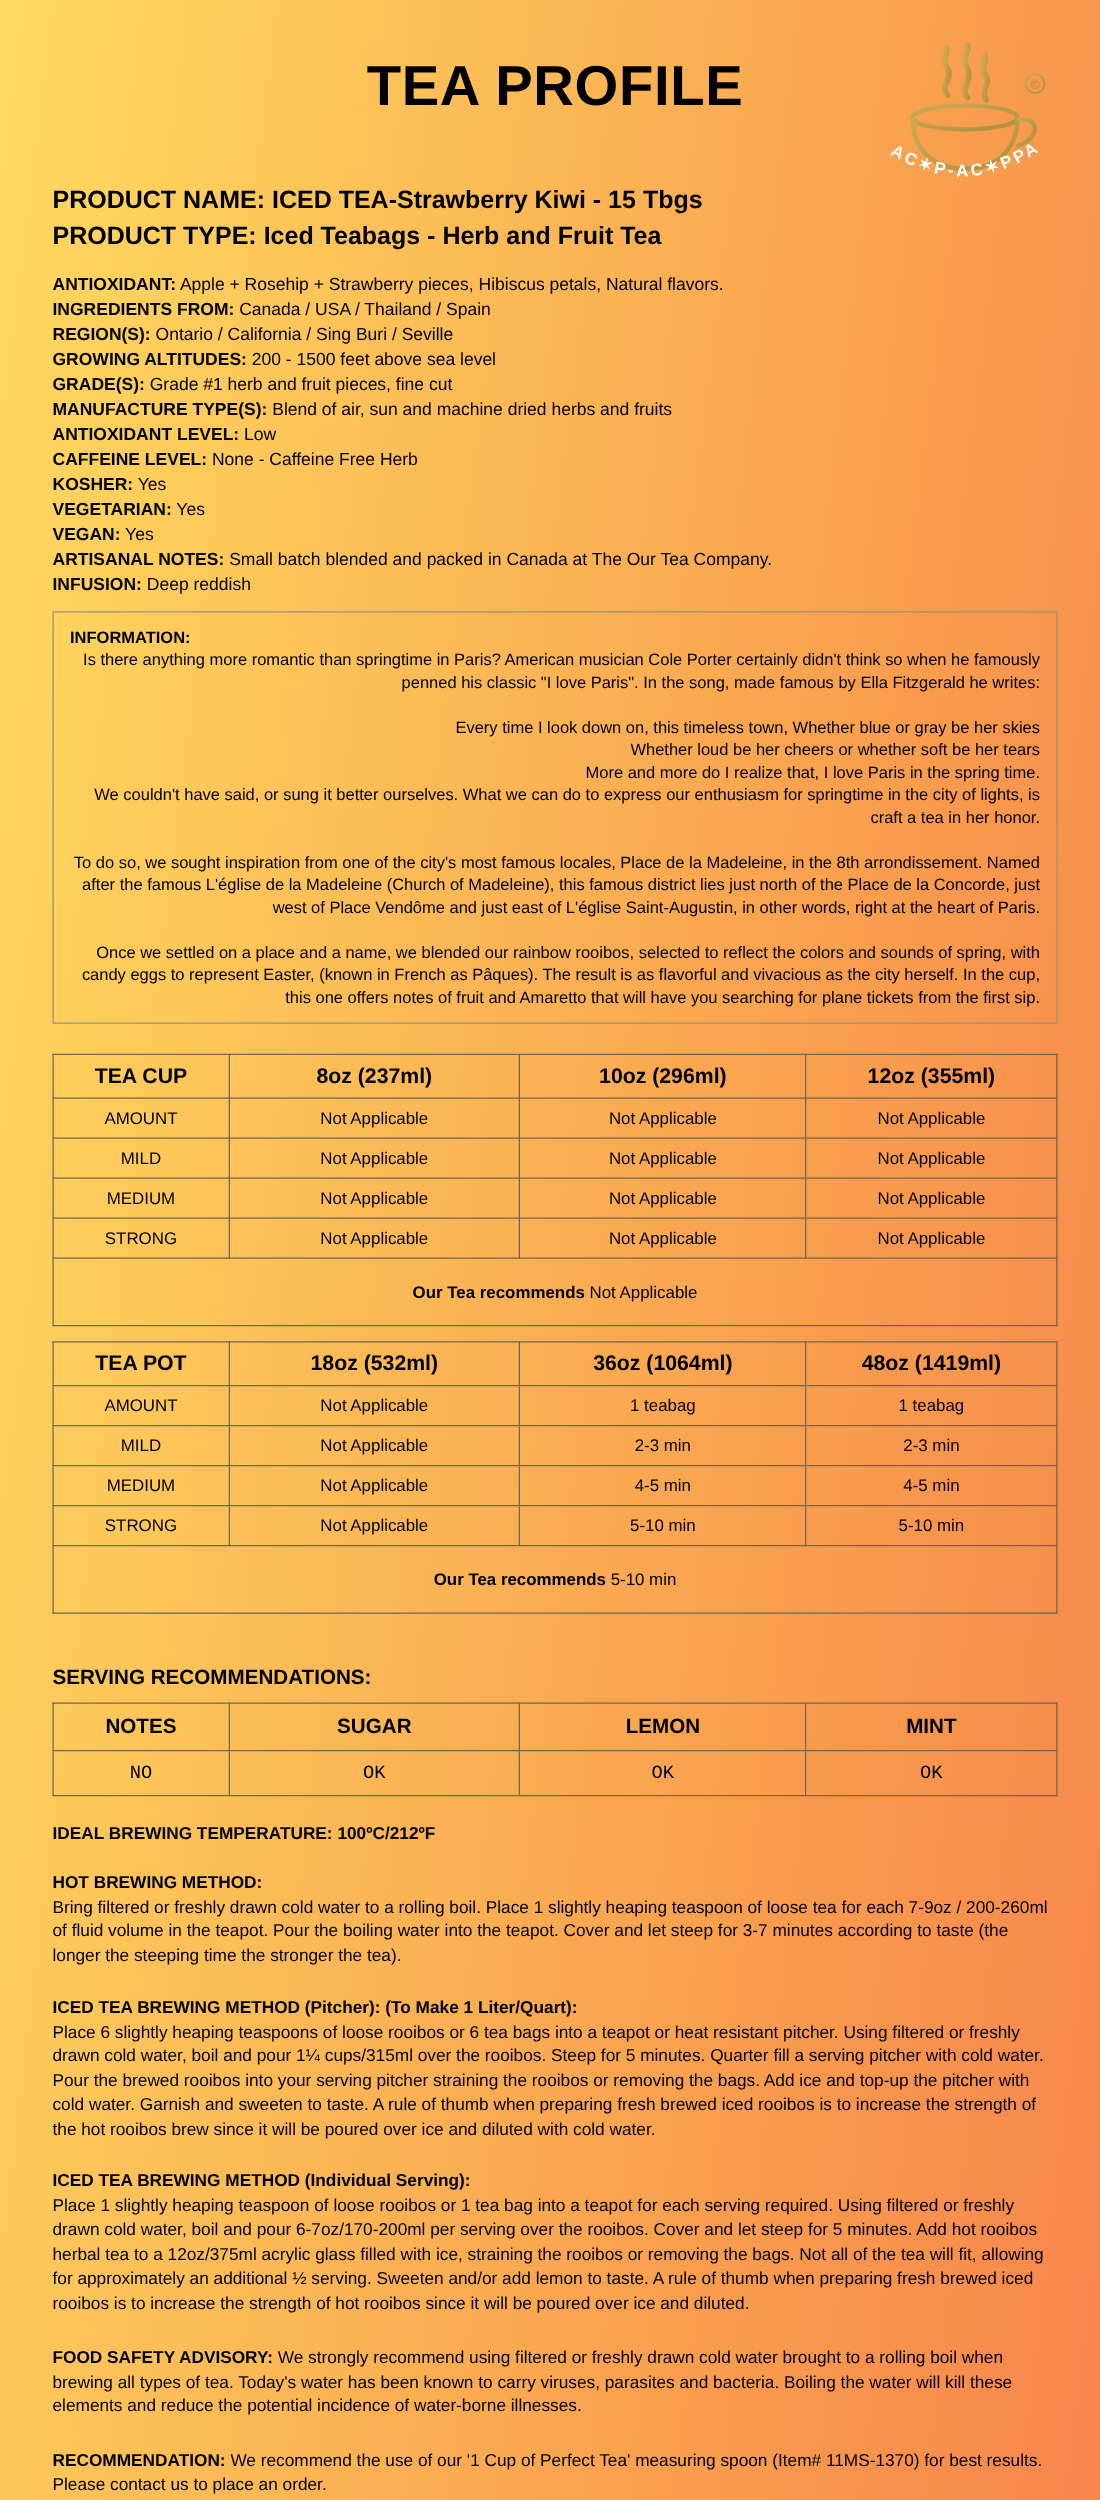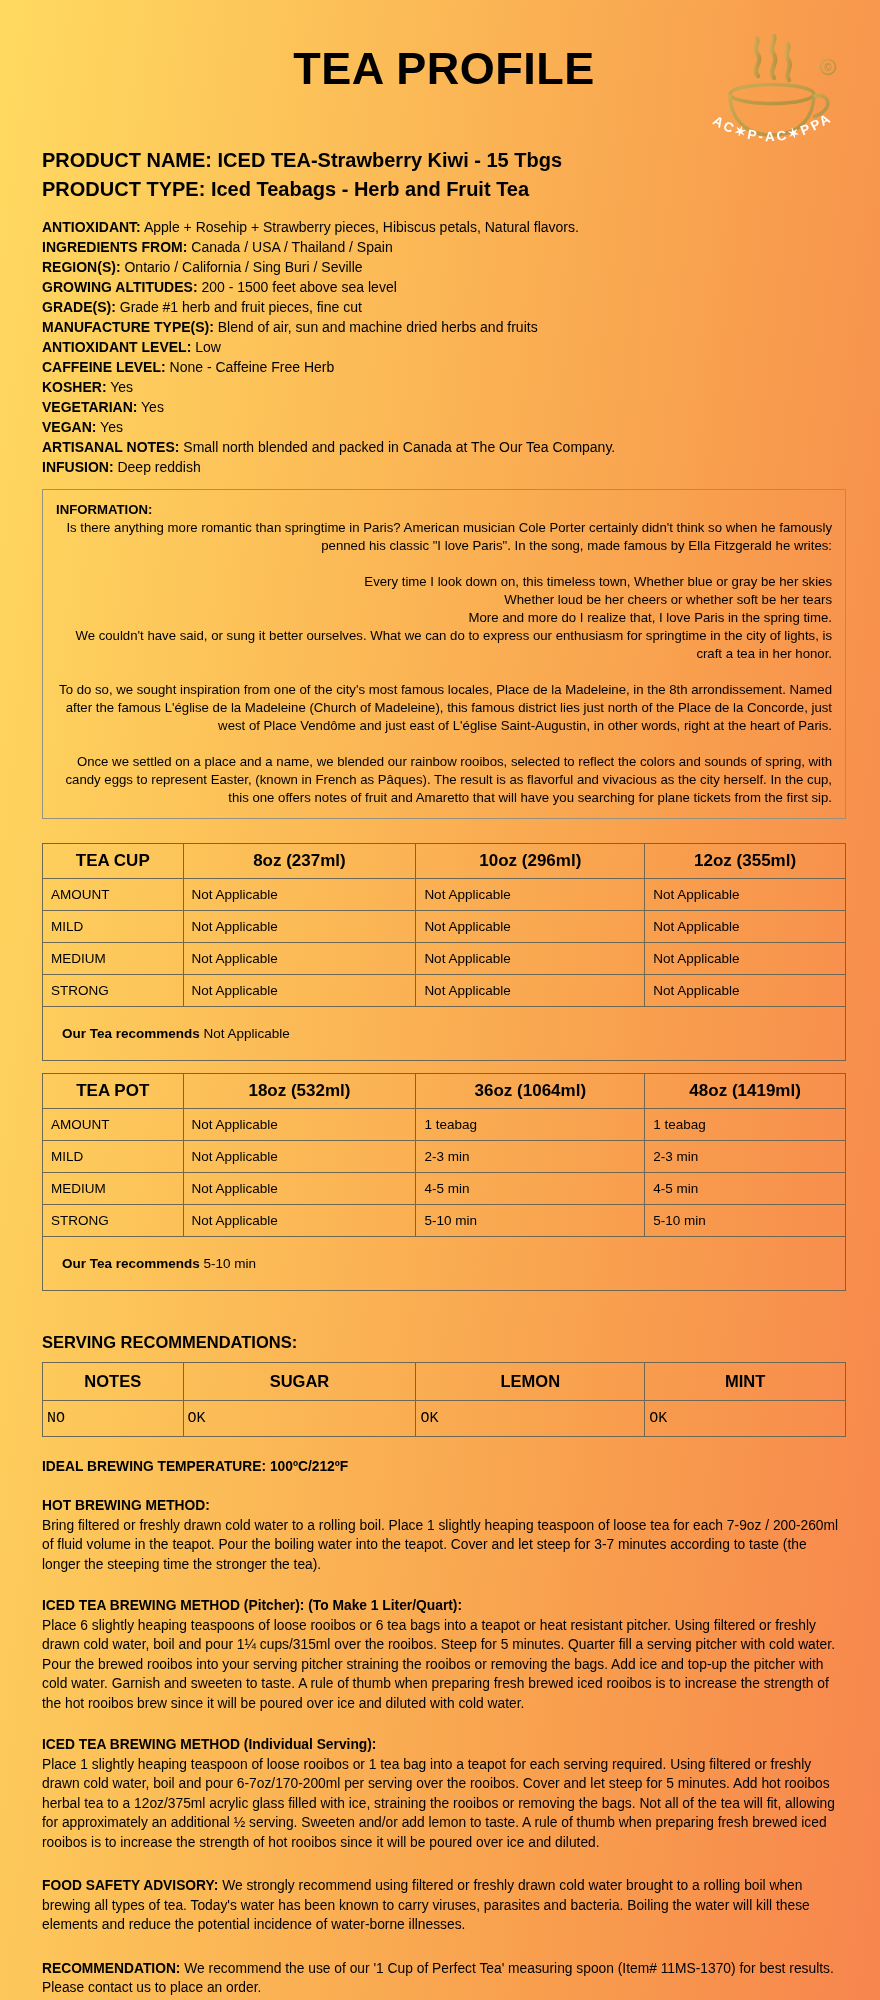--- a/index.html
+++ b/index.html
@@ -20,21 +20,21 @@
   }
   .logo { position: absolute; top: 34px; right: 26px; width: 158px; height: 126px; }
   .product { margin-top: 52px; font-size: 20px; line-height: 29px; font-weight: 700; }
   .attrs { margin-top: 13px; font-size: 14px; line-height: 20px; }
   .info-box {
     margin-top: 12px; border: 1px solid #97917e;
     padding: 11px 13px; font-size: 13.2px; line-height: 18px;
   }
   .info-box .ip { margin: 0 0 18px; white-space: pre-line; text-align: right; }
   .info-box .ip:last-child { margin-bottom: 0; }
-  table.t { width: 100%; border-collapse: collapse; border: 1px solid #6e6754; }
+  table.t { width: 100%; border-collapse: collapse; text-align: center; border: 1px solid #6e6754; }
   table.t th { font-size: 17px; padding: 7px 4px; border: 1px solid #6e6754; font-weight: 700; }
   table.t td { font-size: 13.5px; padding: 8px; border: 1px solid #6e6754; }
   table.t td.tfootcell { padding: 19px; }
   .cup { margin-top: 24px; }
   .pot { margin-top: 12px; }
   .serving-h { margin-top: 42px; font-size: 16.5px; }
   table.serving { margin-top: 10px; }
   table.serving th { padding: 9px 4px; font-size: 16.5px; }
   table.serving td { padding: 9px 4px; font-size: 15px; font-family: Liberation Mono, monospace; }
   .ideal { margin-top: 22px; font-size: 13.8px; }
@@ -95,21 +95,21 @@
       <div class="attr"><span class="b">INGREDIENTS FROM:</span> <span>Canada / USA / Thailand / Spain</span></div>
       <div class="attr"><span class="b">REGION(S):</span> <span>Ontario / California / Sing Buri / Seville</span></div>
       <div class="attr"><span class="b">GROWING ALTITUDES:</span> <span>200 - 1500 feet above sea level</span></div>
       <div class="attr"><span class="b">GRADE(S):</span> <span>Grade #1 herb and fruit pieces, fine cut</span></div>
       <div class="attr"><span class="b">MANUFACTURE TYPE(S):</span> <span>Blend of air, sun and machine dried herbs and fruits</span></div>
       <div class="attr"><span class="b">ANTIOXIDANT LEVEL:</span> <span>Low</span></div>
       <div class="attr"><span class="b">CAFFEINE LEVEL:</span> <span>None - Caffeine Free Herb</span></div>
       <div class="attr"><span class="b">KOSHER:</span> <span>Yes</span></div>
       <div class="attr"><span class="b">VEGETARIAN:</span> <span>Yes</span></div>
       <div class="attr"><span class="b">VEGAN:</span> <span>Yes</span></div>
-      <div class="attr"><span class="b">ARTISANAL NOTES:</span> <span>Small north blended and packed in Canada at The Our Tea Company.</span></div>
+      <div class="attr"><span class="b">ARTISANAL NOTES:</span> <span>Small batch blended and packed in Canada at The Our Tea Company.</span></div>
       <div class="attr"><span class="b">INFUSION:</span> <span>Deep reddish</span></div>
     </div>
 
   <div class="info-box">
     <div class="b">INFORMATION:</div>
     <div>
 
     <p class="ip">Is there anything more romantic than springtime in Paris? American musician Cole Porter certainly didn't think so when he famously penned his classic "I love Paris". In the song, made famous by Ella Fitzgerald he writes:</p>
         <p class="ip">Every time I look down on, this timeless town, Whether blue or gray be her skies
 Whether loud be her cheers or whether soft be her tears

